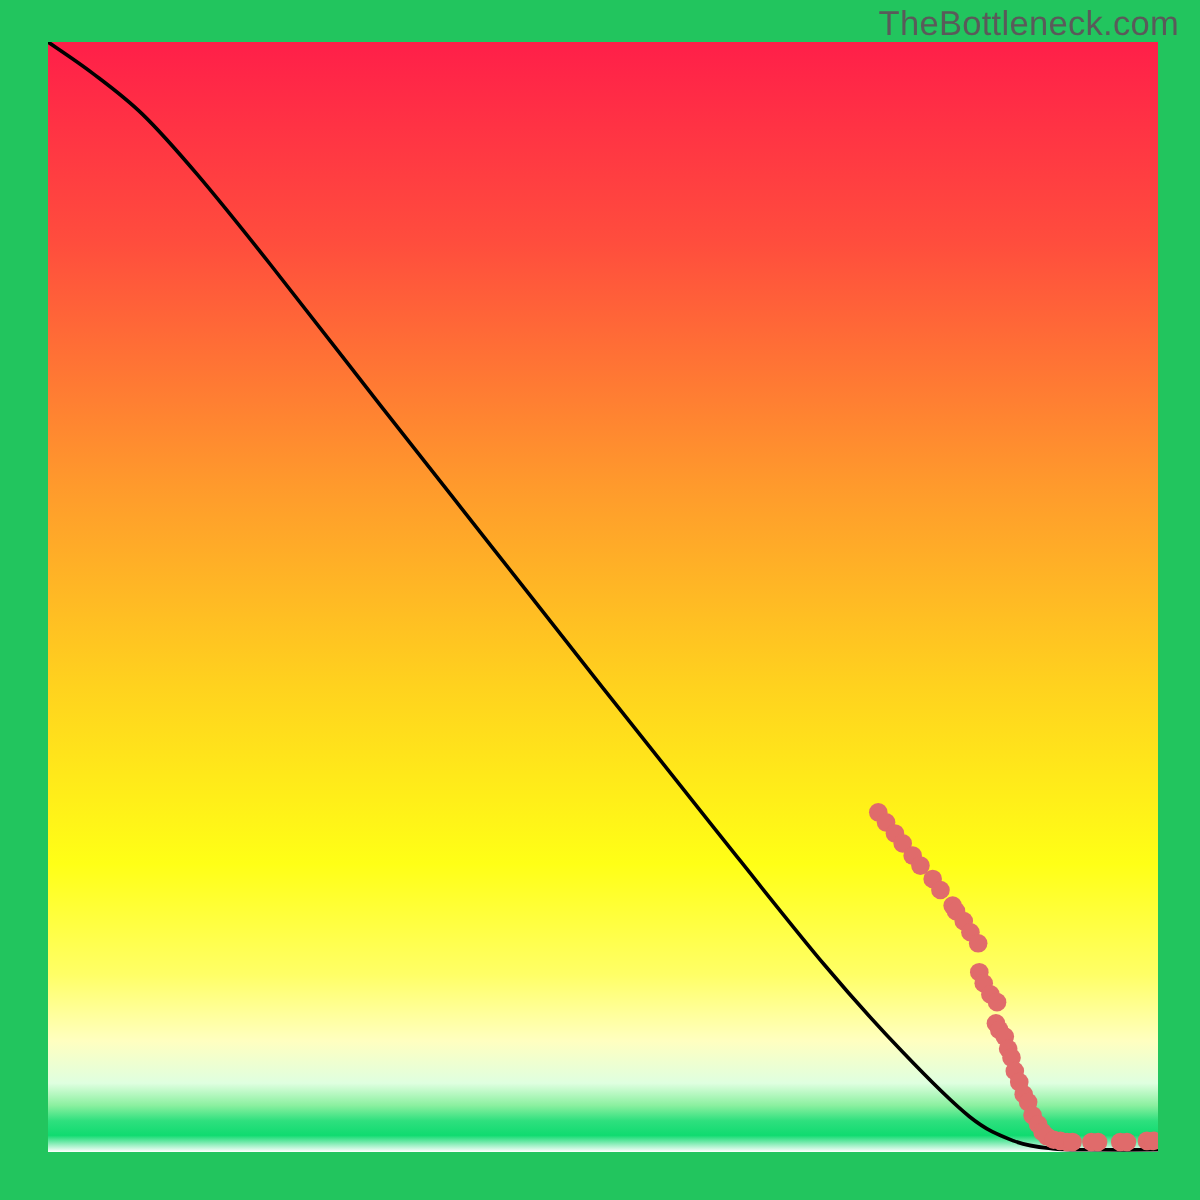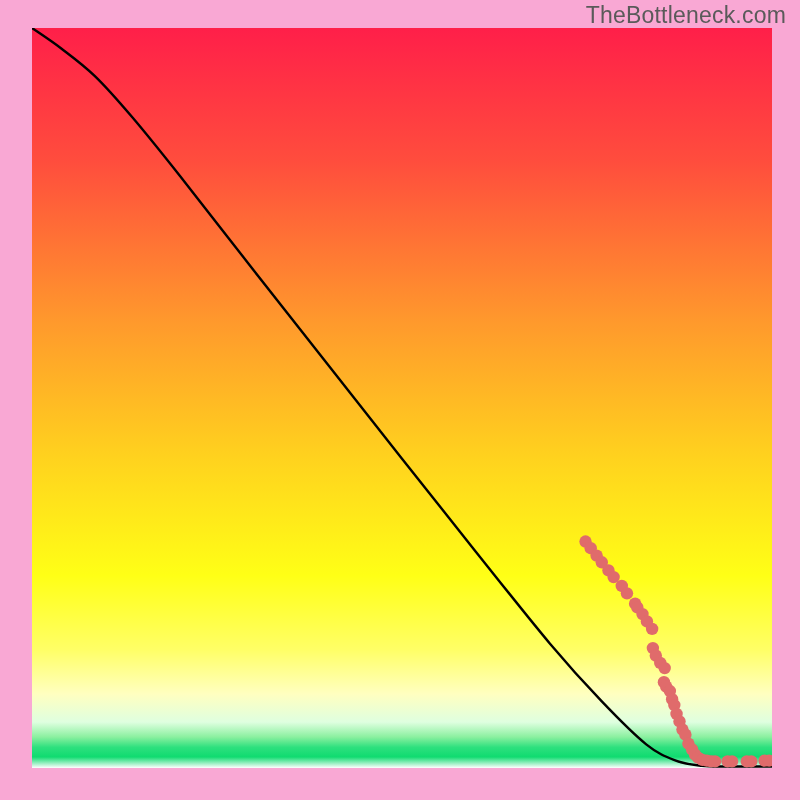--- a/index.html
+++ b/index.html
@@ -7,21 +7,21 @@
     padding: 0;
     width: 800px;
     height: 800px;
     background: #000;
     overflow: hidden;
   }
   .frame {
     position: relative;
     width: 800px;
     height: 800px;
-    background: #f9a8d4;
+    background: #22c55e;
   }
   .watermark {
     position: absolute;
     top: 2px;
     right: 14px;
     font-family: Arial, Helvetica, sans-serif;
     font-size: 23px;
     font-weight: 500;
     color: #5a5a5a;
     letter-spacing: 0.2px;

